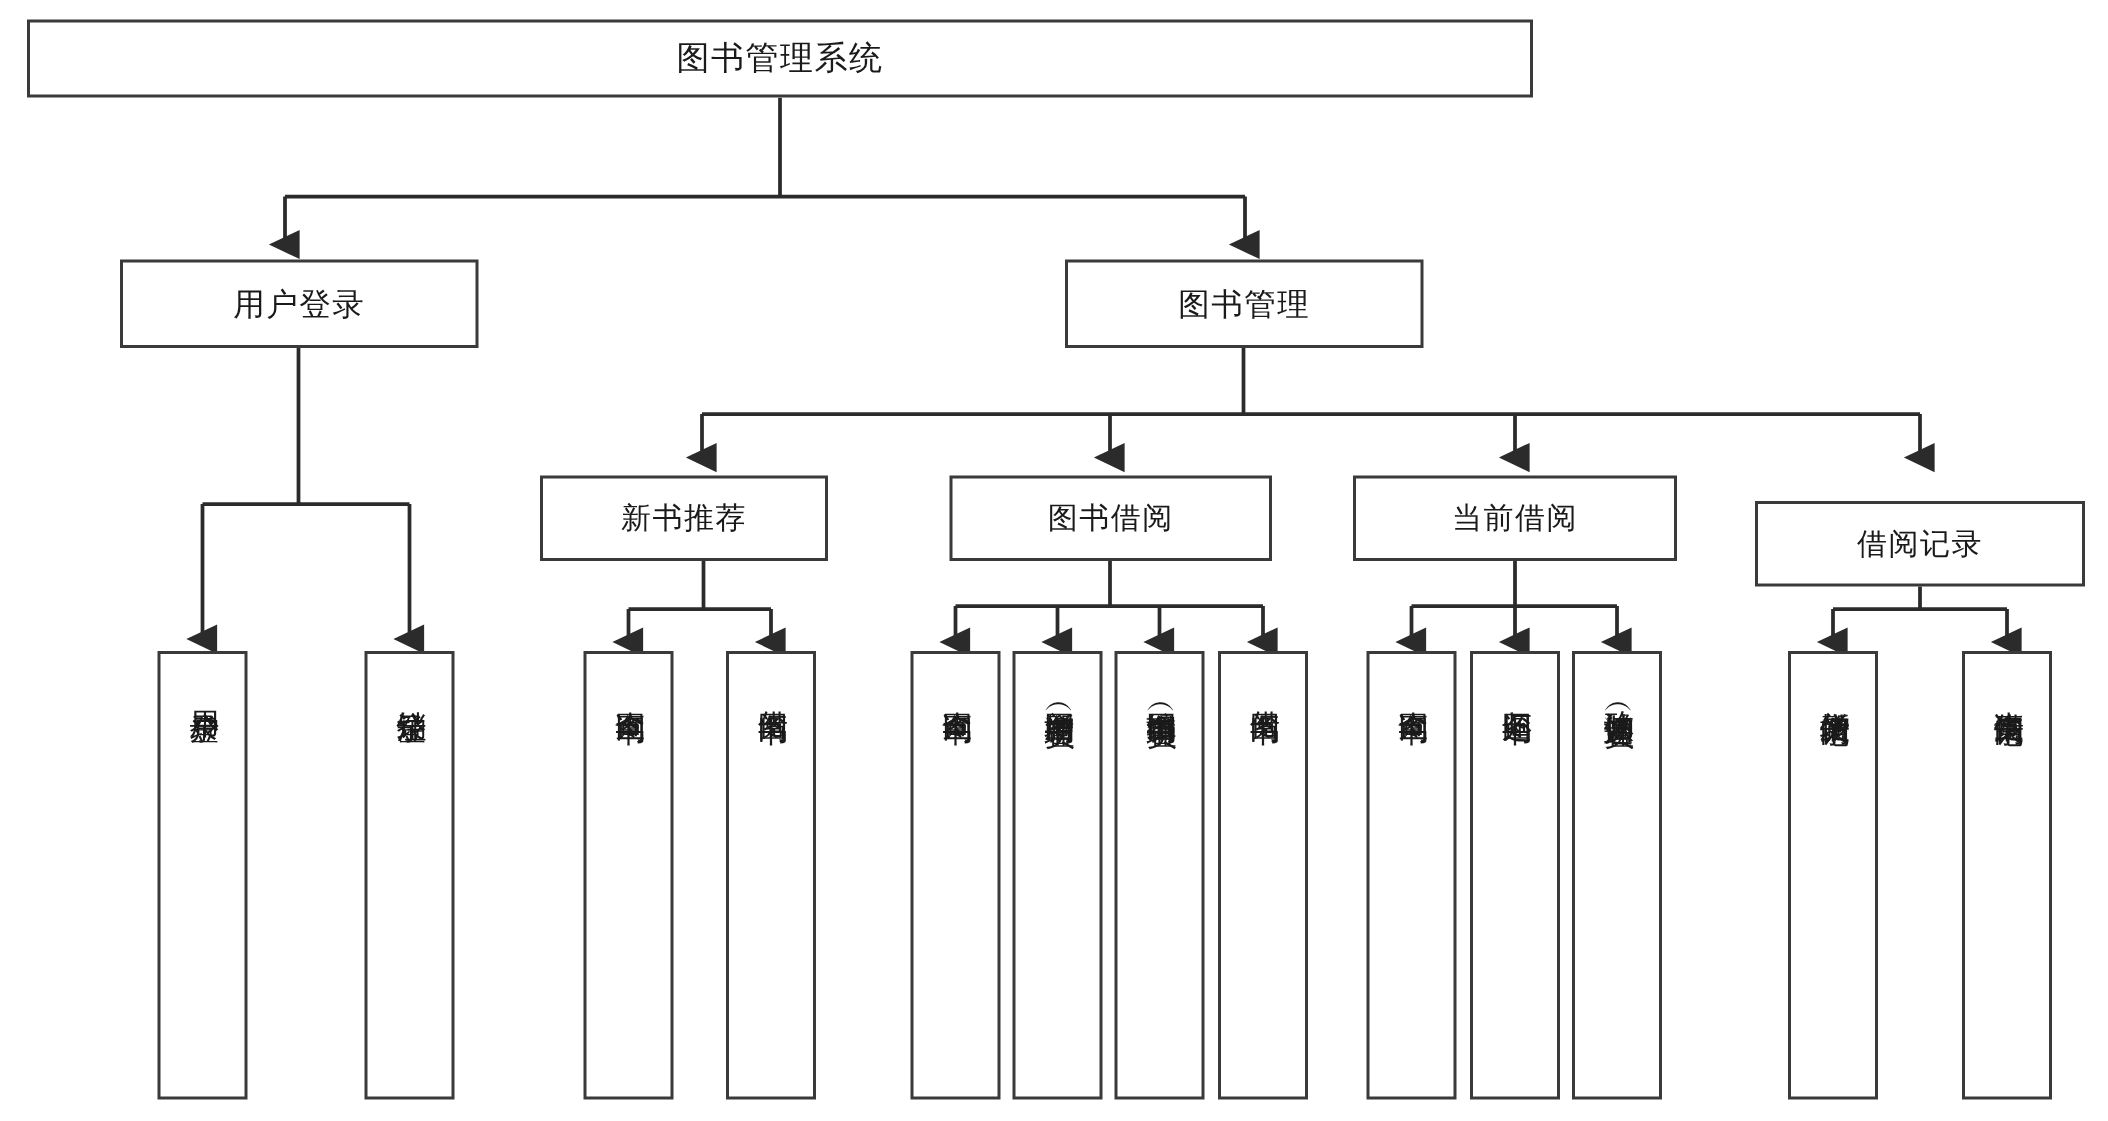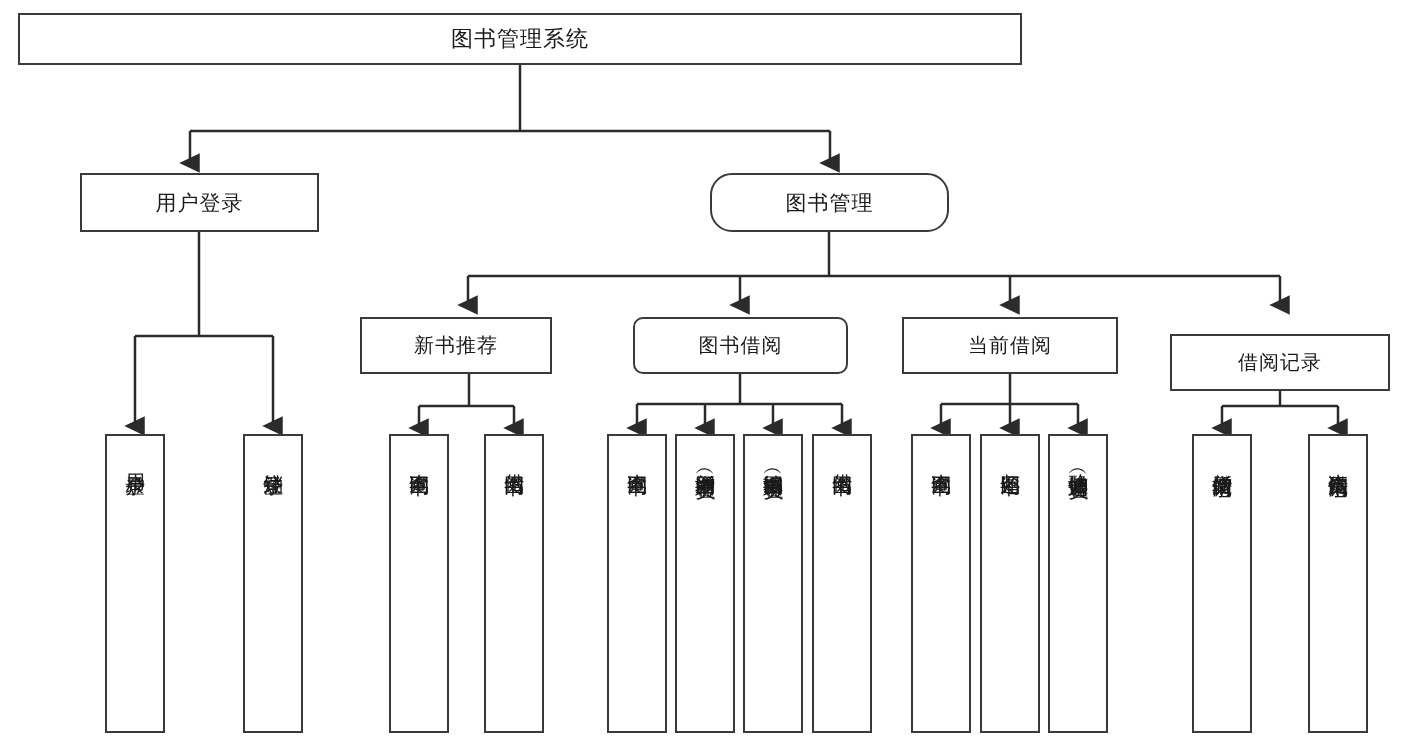--- a/index.html
+++ b/index.html
@@ -130,29 +130,29 @@
   </svg>
 
   <div class="node root" style="left:18px; top:13px; width:1004px; height:52px;font-family:Liberation Serif, serif;">
     <span class="htext">图书管理系统</span>
   </div>
 
   <div class="node level1" style="left:80px; top:173px; width:239px; height:59px;">
     <span class="htext">用户登录</span>
   </div>
 
-  <div class="node level1" style="left:710px; top:173px; width:239px; height:59px;border-radius:22px;">
+  <div class="node level1" style="left:710px; top:173px; width:239px; height:59px;">
     <span class="htext">图书管理</span>
   </div>
 
   <div class="node level2" style="left:360px; top:317px; width:192px; height:57px;">
     <span class="htext">新书推荐</span>
   </div>
 
-  <div class="node level2" style="left:633px; top:317px; width:215px; height:57px;border-radius:10px;">
+  <div class="node level2" style="left:633px; top:317px; width:215px; height:57px;">
     <span class="htext">图书借阅</span>
   </div>
 
   <div class="node level2" style="left:902px; top:317px; width:216px; height:57px;text-align:right;">
     <span class="htext">当前借阅</span>
   </div>
 
   <div class="node level2" style="left:1170px; top:334px; width:220px; height:57px;">
     <span class="htext">借阅记录</span>
   </div>

